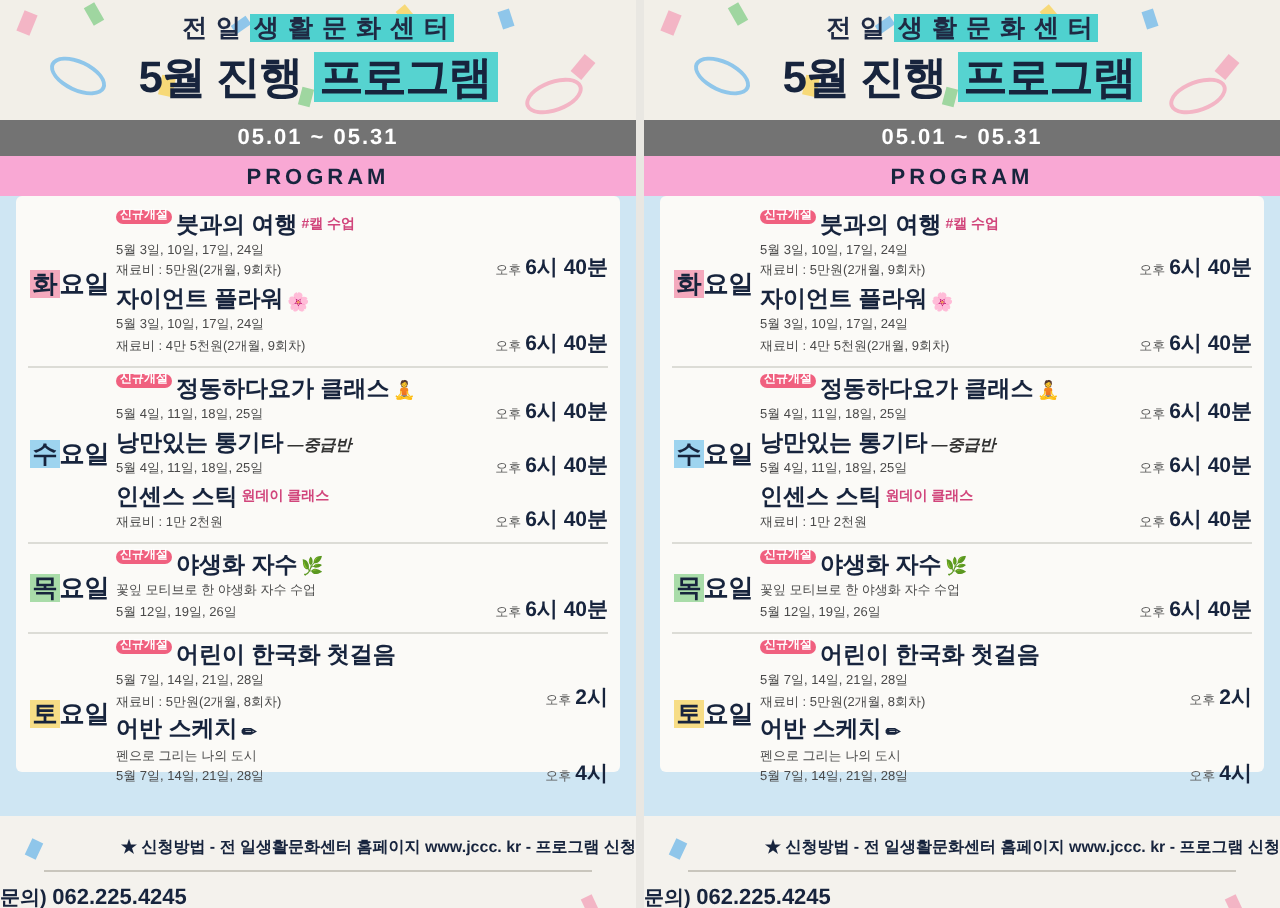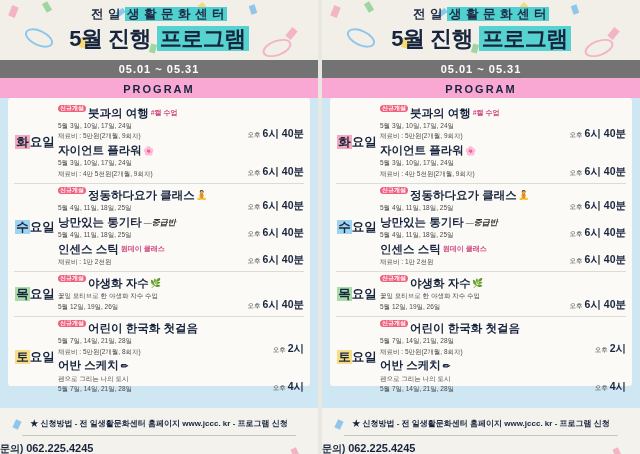--- a/index.html
+++ b/index.html
@@ -114,21 +114,21 @@
   .ptime {
     flex:0 0 62px; text-align:right;
     font-size:10.5px; font-weight:bold; color:#17243d;
     white-space:nowrap; padding-top:1px;
   }
   .ptime .ampm { font-size:6.5px; font-weight:normal; color:#555; margin-right:2px; }
   .leaficon { font-size:9px; }
   
   .footer { background:#f4f2ed; height:64px; position:relative; }
   .footline {
-    text-align:center; font-size:8px; color:#17243d; font-weight:bold;
+    text-align:right; font-size:8px; color:#17243d; font-weight:bold;
     padding-top:10px;
   }
   .footrule { width:86%; height:1px; background:#c9c6bd; margin:6px auto 0; }
   .foot2 {
     text-align:left; font-size:10px; font-weight:bold; color:#17243d;
     margin-top:6px;
   }
   .foot2 .num { font-size:11px; }
   .fc { position:absolute; }
   .fc1 { width:6px;height:9px;background:#8fc6ea;transform:rotate(25deg); left:14px; top:12px; }

